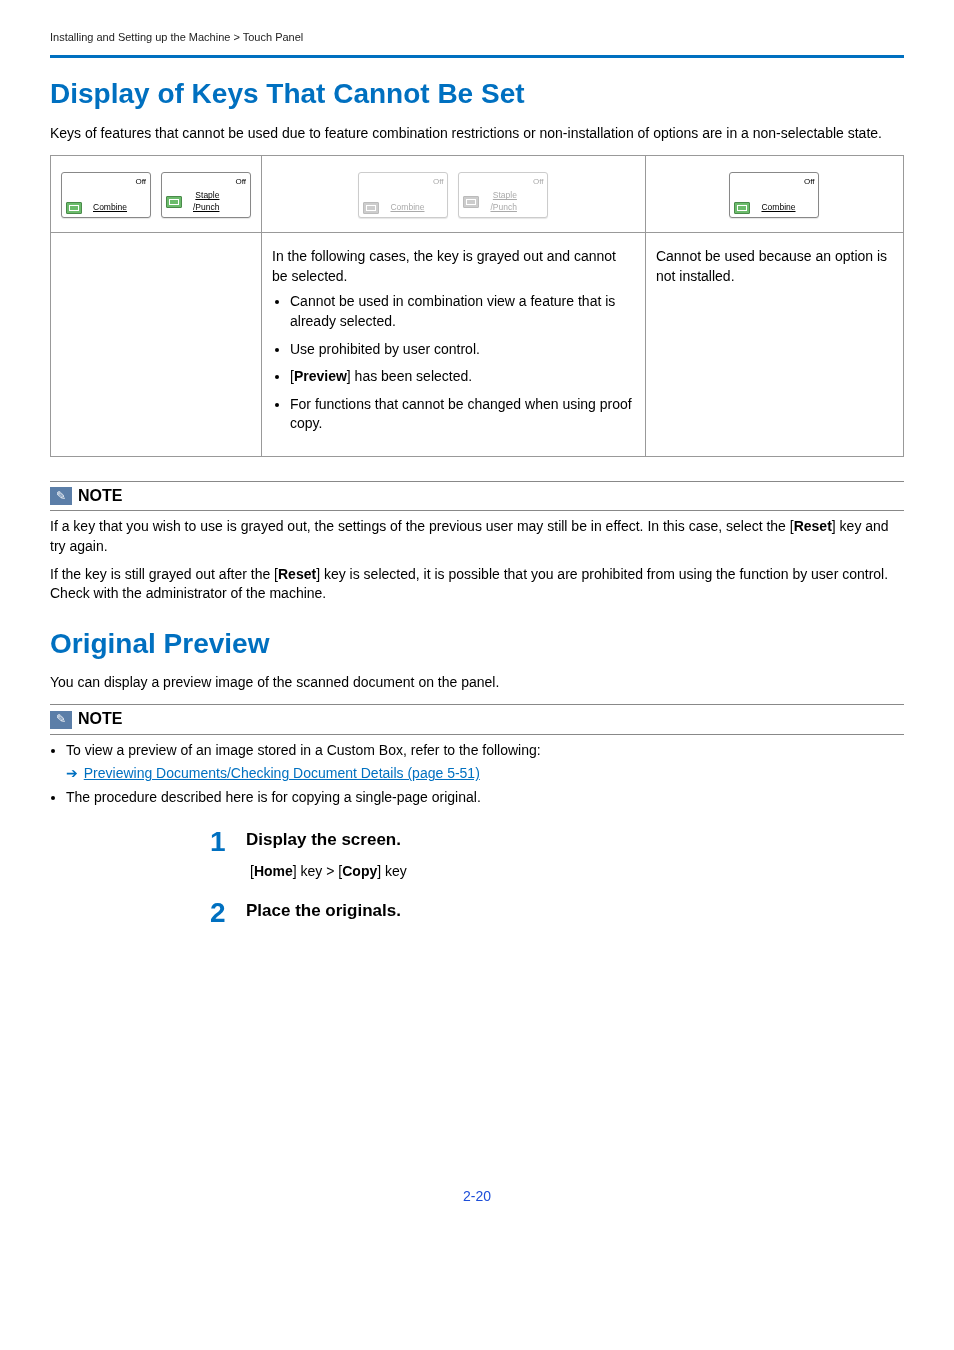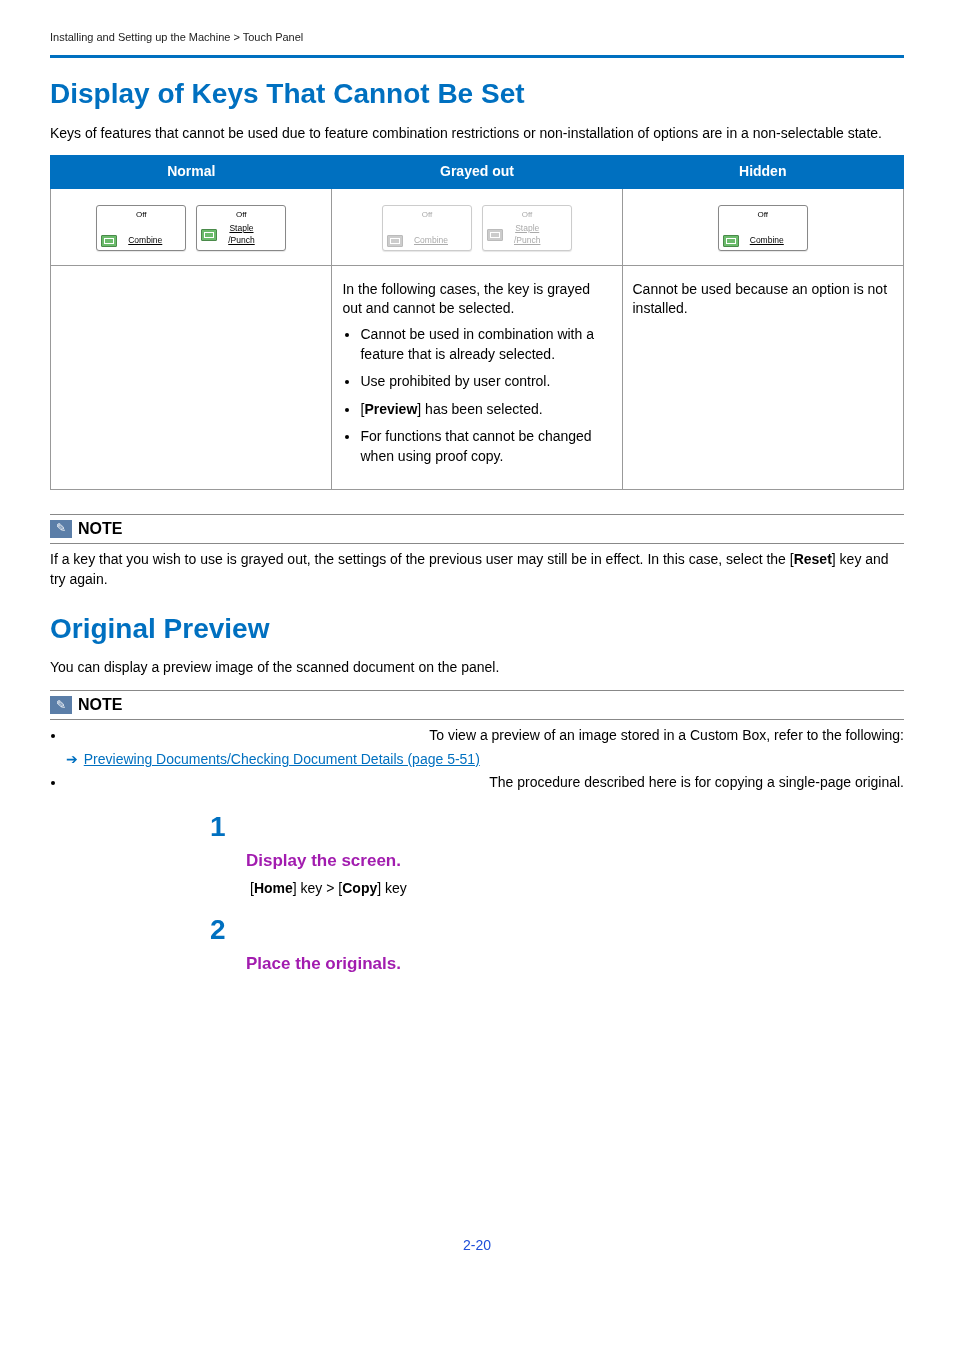--- a/index.html
+++ b/index.html
@@ -61,21 +61,21 @@
     padding: 14px 10px;
   }
   .key-pair { display:inline-flex; gap:10px; justify-content:center; }
   .key-box {
     width: 90px;
     height: 46px;
     border: 1px solid #888;
     border-radius: 3px;
     background: #fff;
     position: relative;
-    text-align: center;
+    text-align: right;
     padding: 3px 4px 3px 4px;
     font-size: 8px;
     box-shadow: 0 1px 1px rgba(0,0,0,0.1);
     display:flex;
     flex-direction:column;
     justify-content:space-between;
   }
   .key-box.gray { color:#aaa; border-color:#ccc; }
   .key-off { font-size:8px; }
   .key-label-row { display:flex; align-items:center; gap:11px;text-decoration:underline; }
@@ -101,55 +101,49 @@
   }
   .note-icon {
     width: 22px; height: 18px;
     background: #5b7ea8;
     display: flex; align-items: center; justify-content: center;
     color: #fff; font-size: 12px;
   }
   .note-label { font-weight: bold; font-size: 16px; }
   .note-body p { margin-bottom: 8px; font-size: 14px; }
   .note-list { list-style: disc; padding-left: 16px; }
-  .note-list li { margin-bottom: 4px; font-size: 14px; text-align: right; }
+  .note-list li { margin-bottom: 4px; font-size: 14px; }
   .xref-row { display:flex; align-items:center; gap:6px; margin-left: 16px; margin-top:2px; margin-bottom:4px;}
   .arrow-icon { color:#0070c0; font-size:14px; }
   a.xref { color:#0070c0; text-decoration: underline; font-size:14px;text-align:center; }
   .step-row { display:flex; align-items:flex-start; gap:12px; margin-left:160px; margin-top:8px; }
   .step-num {
     font-size: 28px; font-weight: 900; color:#0070c0;
     font-family: Arial Black, Arial, sans-serif;
     line-height:1;
     min-width:24px;
   }
   .step-title {
-    font-size: 17px; font-weight: 900; color:#a21caf;
+    font-size: 17px; font-weight: 900; color:#000000;
     font-family: Arial Black, Arial, sans-serif;
-    margin-top: 36px;
   }
   .step-body { margin-left:200px; margin-top:6px; margin-bottom:18px; font-size:14px;}
   .page-num { text-align:center; margin-top:260px; font-size:14px; color:#1d4ed8;}
 </style>
 </head>
 <body>
 
 <div class="breadcrumb">Installing and Setting up the Machine &gt; Touch Panel</div>
 <div class="hr-top"></div>
 
 <h1 class="section-title">Display of Keys That Cannot Be Set</h1>
 <p class="body-text">Keys of features that cannot be used due to feature combination restrictions or non-installation of options are in a non-selectable state.</p>
 
 <table class="state-table">
   <tbody>
-      <tr>
-    <th style="width:33%">Normal</th>
-    <th style="width:34%">Grayed out</th>
-    <th style="width:33%">Hidden</th>
-  </tr>
   <tr>
     <td class="img-cell">
       <div class="key-pair">
         <div class="key-box">
           <span class="key-off">Off</span>
           <div class="key-label-row">
                 <span class="key-icon"></span>
                 <span class="key-label">Combine</span>
               </div>
         </div>
@@ -190,38 +184,39 @@
               </div>
         </div>
       </div>
     </td>
   </tr>
   <tr>
     <td style="border-top:none;"></td>
     <td>
       <span>In the following cases, the key is grayed out and cannot be selected.</span>
       <ul class="cases">
-        <li>Cannot be used in combination with a feature that is already selected.</li>
+        <li>Cannot be used in combination view a feature that is already selected.</li>
         <li>Use prohibited by user control.</li>
         <li><span>[</span><b>Preview</b><span>] has been selected.</span></li>
         <li>For functions that cannot be changed when using proof copy.</li>
       </ul>
     </td>
     <td>Cannot be used because an option is not installed.</td>
   </tr>
 </tbody>
   </table>
 
 <div class="note-block">
   <div class="note-header">
     <span class="note-icon">✎</span>
     <span class="note-label">NOTE</span>
   </div>
   <div class="note-body">
     <p><span>If a key that you wish to use is grayed out, the settings of the previous user may still be in effect. In this case, select the [</span><b>Reset</b><span>] key and try again.</span></p>
+    <p><span>If the key is still grayed out after the [</span><b>Reset</b><span>] key is selected, it is possible that you are prohibited from using the function by user control. Check with the administrator of the machine.</span></p>
   </div>
 </div>
 
 <h1 class="section-title">Original Preview</h1>
 <p class="body-text">You can display a preview image of the scanned document on the panel.</p>
 
 <div class="note-block">
   <div class="note-header">
     <span class="note-icon">✎</span>
     <span class="note-label">NOTE</span>

